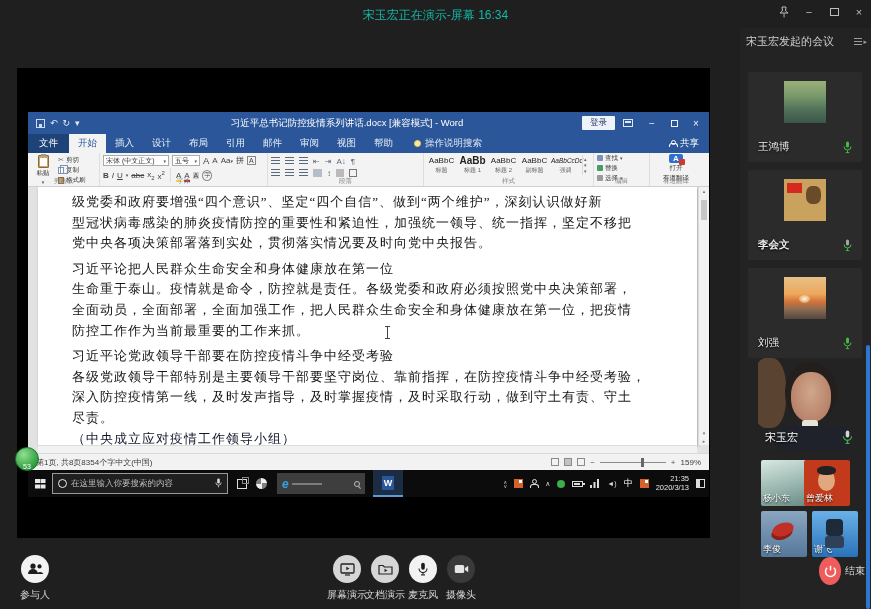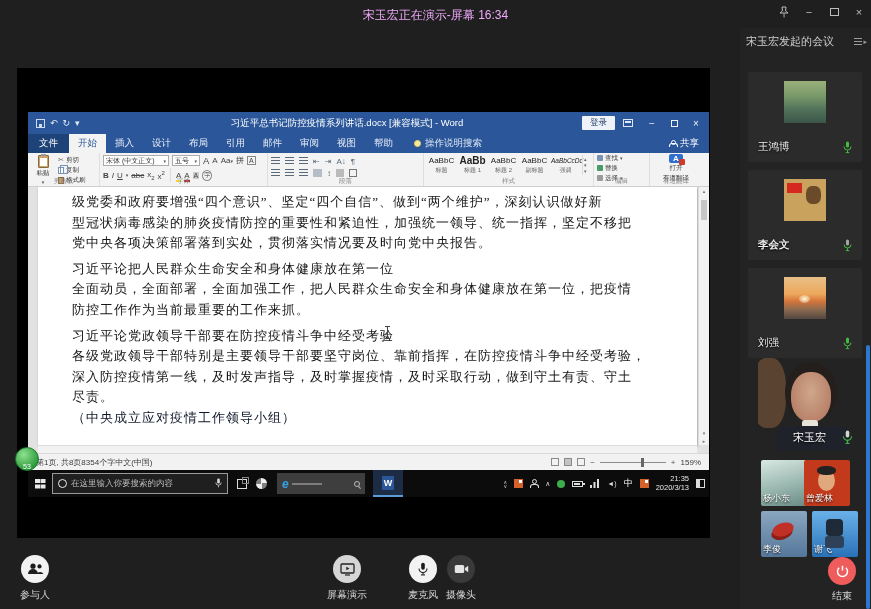--- a/index.html
+++ b/index.html
@@ -2,21 +2,21 @@
 <html><head>
 <meta charset="utf-8">
 <style>
   * { margin:0; padding:0; box-sizing:border-box; }
   body { background:#000; }
   .app { position:relative; width:871px; height:609px; background:#1f1f1f; overflow:hidden;
          font-family:"Liberation Sans","DejaVu Sans",sans-serif; }
 
   
   .top-title { position:absolute; top:7px; left:0; width:100%; text-align:center;
-               color:#f0abfc; font-size:12px; }
+               color:#14b8a6; font-size:12px; }
   .win-controls { position:absolute; top:4px; right:4px; display:flex; align-items:center; gap:9px;
                   color:#bdbdbd; }
   .wc { width:16px; height:16px; display:flex; align-items:center; justify-content:center;
         font-size:11px; cursor:default; }
   .wc .box { width:9px; height:8px; border:1px solid #bdbdbd; display:block; }
 
   
   .share { position:absolute; left:17px; top:68px; width:693px; height:470px; background:#000; }
   .desktop { position:absolute; left:11px; top:44px; width:681px; height:385px; }
 
@@ -225,37 +225,37 @@
   .video-tile { position:absolute; left:18px; top:324px; width:102px; height:98px; overflow:hidden;
                 background:linear-gradient(120deg,#2e3340 0%,#49506
 0 55%,#23272f 100%); }
   .v-fur { position:absolute; left:-6px; top:6px; width:34px; height:70px; background:#5a4330; border-radius:40%; }
   .v-hair { position:absolute; left:27px; top:10px; width:52px; height:58px; background:#241f1c; border-radius:50% 50% 45% 45%; }
   .v-face { position:absolute; left:33px; top:20px; width:40px; height:50px; border-radius:46%;
             background:radial-gradient(ellipse at 50% 40%, #cfa78c 0%, #b9836a 70%, #9a6a54 100%); }
   .v-neck { position:absolute; left:44px; top:68px; width:16px; height:10px; background:#e8e4da; border-radius:3px; }
   .v-body { position:absolute; left:18px; top:74px; width:74px; height:26px; background:#20222b; border-radius:10px 10px 0 0; }
   .v-row { position:absolute; left:7px; right:7px; bottom:5px; display:flex; align-items:center; z-index:2; }
-  .v-name { color:#fff; font-size:11px; text-shadow:0 1px 2px #000;margin-left:28px; }
+  .v-name { color:#fff; font-size:11px; text-shadow:0 1px 2px #000; }
 
   .thumb { position:absolute; width:46px; height:46px; border-radius:2px; overflow:hidden; background:#2b2b2b;padding-left:12px; }
   .thumb .t-name { position:absolute; left:2px; right:2px; bottom:1px; color:#fff; font-size:9px;
                    text-shadow:0 1px 2px #000; white-space:nowrap; }
   .th-yang { background:linear-gradient(165deg,#d8e8e2 0%,#9ab8b0 55%,#6a8a84 100%); }
   .th-zeng { background:#c2391c; }
   .th-zeng::before { content:""; position:absolute; left:14px; top:10px; width:17px; height:21px; border-radius:50%; background:#e0a87c; }
   .th-zeng::after { content:""; position:absolute; left:13px; top:6px; width:19px; height:9px; border-radius:45%; background:#222; }
   .th-lijun { background:linear-gradient(180deg,#8aa6c0,#55779a); }
   .th-lijun::before { content:""; position:absolute; left:11px; top:12px; width:22px; height:13px; border-radius:50%;
                       background:#c03026; transform:rotate(-18deg); box-shadow:-2px 3px 0 #8a1f16; }
   .th-xie { background:linear-gradient(180deg,#6ab0e8,#2a72b8); }
   .th-xie::before { content:""; position:absolute; left:14px; top:8px; width:17px; height:17px; border-radius:4px; background:#1e2a38; }
   .th-xie::after { content:""; position:absolute; left:13px; top:25px; width:19px; height:12px; border-radius:3px; background:#2f4158; }
 
-  .end-wrap { position:absolute; left:79px; top:529px; width:46px; display:flex; flex-direction:column;
+  .end-wrap { position:absolute; left:79px; top:529px; width:46px; display:flex; flex-direction:row;
               align-items:center; gap:4px; }
   .sb-scroll { position:absolute; left:126px; top:317px; width:4px; height:264px; background:#2e77d0; border-radius:2px; }
 </style>
 </head>
 <body>
 
 <div class="app">
 
   <div class="top-title">宋玉宏正在演示-屏幕 16:34</div>
   <div class="win-controls">
@@ -465,20 +465,21 @@
 
         </div>
 
         <div class="w-doc">
           <div class="page"></div>
           <div class="dtext">
             <div class="dline">级党委和政府要增强“四个意识”、坚定“四个自信”、做到“两个维护”，深刻认识做好新</div>
             <div class="dline">型冠状病毒感染的肺炎疫情防控的重要性和紧迫性，加强统一领导、统一指挥，坚定不移把</div>
             <div class="dline">党中央各项决策部署落到实处，贯彻落实情况要及时向党中央报告。</div>
             <div class="dline dhead">习近平论把人民群众生命安全和身体健康放在第一位</div>
+            <div class="dline">生命重于泰山。疫情就是命令，防控就是责任。各级党委和政府必须按照党中央决策部署，</div>
             <div class="dline">全面动员，全面部署，全面加强工作，把人民群众生命安全和身体健康放在第一位，把疫情</div>
             <div class="dline">防控工作作为当前最重要的工作来抓。</div>
             <div class="dline dhead">习近平论党政领导干部要在防控疫情斗争中经受考验</div>
             <div class="dline">各级党政领导干部特别是主要领导干部要坚守岗位、靠前指挥，在防控疫情斗争中经受考验，</div>
             <div class="dline">深入防控疫情第一线，及时发声指导，及时掌握疫情，及时采取行动，做到守土有责、守土</div>
             <div class="dline">尽责。</div>
             <div class="dline dred">（中央成立应对疫情工作领导小组）</div>
           </div>
           <div class="ibeam"></div>
           <div class="vscroll">
@@ -582,20 +583,29 @@
     <div class="ctrl" style="left:324px; top:10px">
       <span class="circle light">
         <svg width="15" height="13" viewBox="0 0 15 13">
             <rect x="1" y="1" width="13" height="9" rx="1" fill="none" stroke="#222" stroke-width="1.3"></rect>
             <path d="M6.3 3.7 L9.5 5.5 L6.3 7.3 Z" fill="#222"></path>
             <line x1="5" y1="12" x2="10" y2="12" stroke="#222" stroke-width="1.2"></line>
           </svg>
       </span>
       <span class="ctrl-label">屏幕演示</span>
     </div>
+    <div class="ctrl" style="left:362px; top:10px">
+      <span class="circle light">
+        <svg width="15" height="12" viewBox="0 0 15 12">
+            <path d="M1 2.5 h4 l1.4 1.5 H14 v7 H1 Z" fill="none" stroke="#222" stroke-width="1.2"></path>
+            <path d="M6.5 5.7 L9.5 7.4 L6.5 9.1 Z" fill="#222"></path>
+          </svg>
+      </span>
+      <span class="ctrl-label">文档演示</span>
+    </div>
     <div class="ctrl" style="left:400px; top:10px">
       <span class="circle white">
         <svg width="10" height="14" viewBox="0 0 10 14">
             <rect x="3.2" y="0.8" width="3.6" height="7" rx="1.8" fill="#1c1c1c"></rect>
             <path d="M1 6.5 a4 4 0 0 0 8 0" fill="none" stroke="#1c1c1c" stroke-width="1.1"></path>
             <line x1="5" y1="10.8" x2="5" y2="12.6" stroke="#1c1c1c" stroke-width="1.1"></line>
             <line x1="3" y1="12.9" x2="7" y2="12.9" stroke="#1c1c1c" stroke-width="1.1"></line>
           </svg>
       </span>
       <span class="ctrl-label">麦克风</span>

